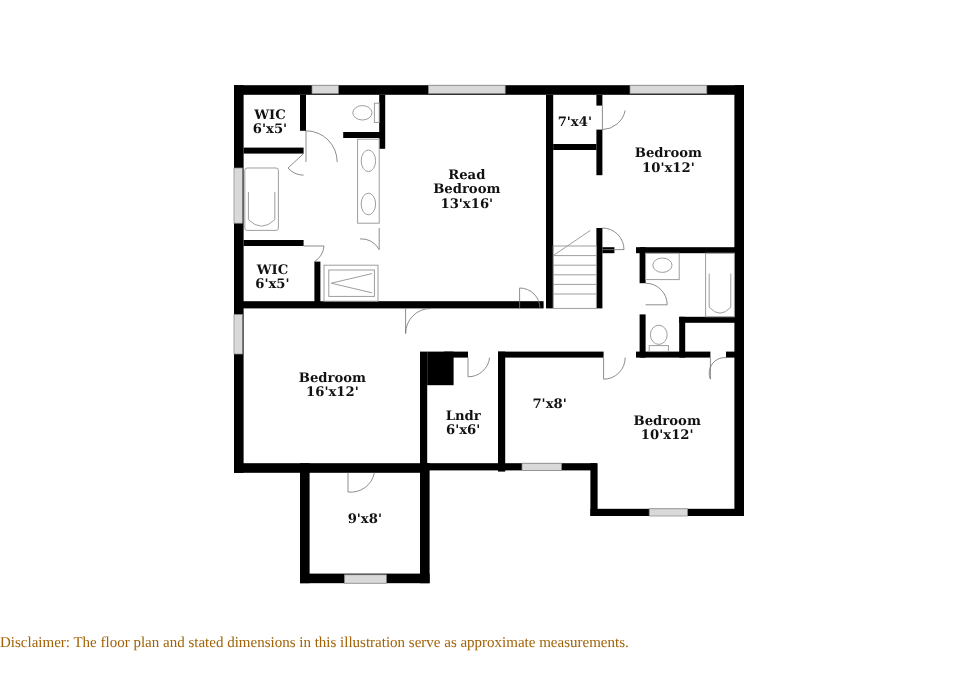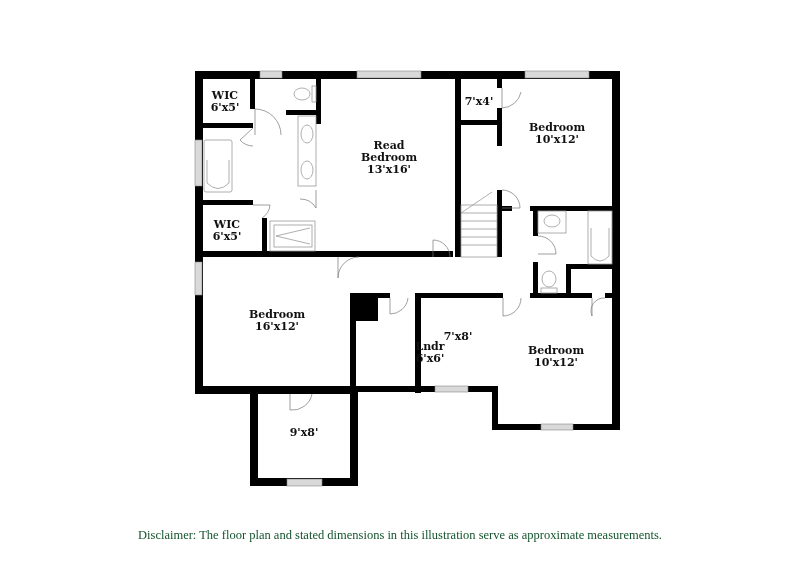--- a/index.html
+++ b/index.html
@@ -1,20 +1,20 @@
 <!DOCTYPE html>
 <html><head>
 <meta charset="utf-8">
 <style>
   html, body { margin: 0; padding: 0; background: #ffffff; }
   body { width: 800px; height: 582px; position: relative; overflow: hidden; font-family: "DejaVu Serif", serif; }
   #plan { position: absolute; left: 0; top: 0; width: 800px; height: 582px; }
   .lbl { position: absolute; font-family: "DejaVu Serif", serif; font-weight: bold; font-size: 11px; line-height: 12px; color: #111; text-align: center; white-space: nowrap; transform: translateX(-50%); }
   .lbl span { display: block; }
-  .disclaimer { position: absolute; left: 0; width: 800px; top: 527px; text-align: center; font-family: "Liberation Serif", serif; font-size: 12.5px; line-height: 16px; color: #14532d; }
+  .disclaimer { position: absolute; left: 0; width: 800px; top: 527px; font-family: "Liberation Serif", serif; font-size: 12.5px; line-height: 16px; color: #a16207; }
   .disclaimer span { display: block; }
 </style>
 </head>
 <body>
 
 <svg id="plan" viewBox="0 0 800 582" xmlns="http://www.w3.org/2000/svg">
   <g fill="#000">
 
     <rect x="195" y="71" width="425" height="8"></rect>
 
@@ -146,21 +146,21 @@
   <span>7'x4'</span>
 </div>
 <div class="lbl" style="left:557px; top:122px;">
   <span>Bedroom</span>
   <span>10'x12'</span>
 </div>
 <div class="lbl" style="left:277px; top:309px;">
   <span>Bedroom</span>
   <span>16'x12'</span>
 </div>
-<div class="lbl" style="left:386px; top:341px;margin-left:44px;">
+<div class="lbl" style="left:386px; top:341px;">
   <span>Lndr</span>
   <span>6'x6'</span>
 </div>
 <div class="lbl" style="left:458px; top:331px;">
   <span>7'x8'</span>
 </div>
 <div class="lbl" style="left:556px; top:345px;">
   <span>Bedroom</span>
   <span>10'x12'</span>
 </div>

